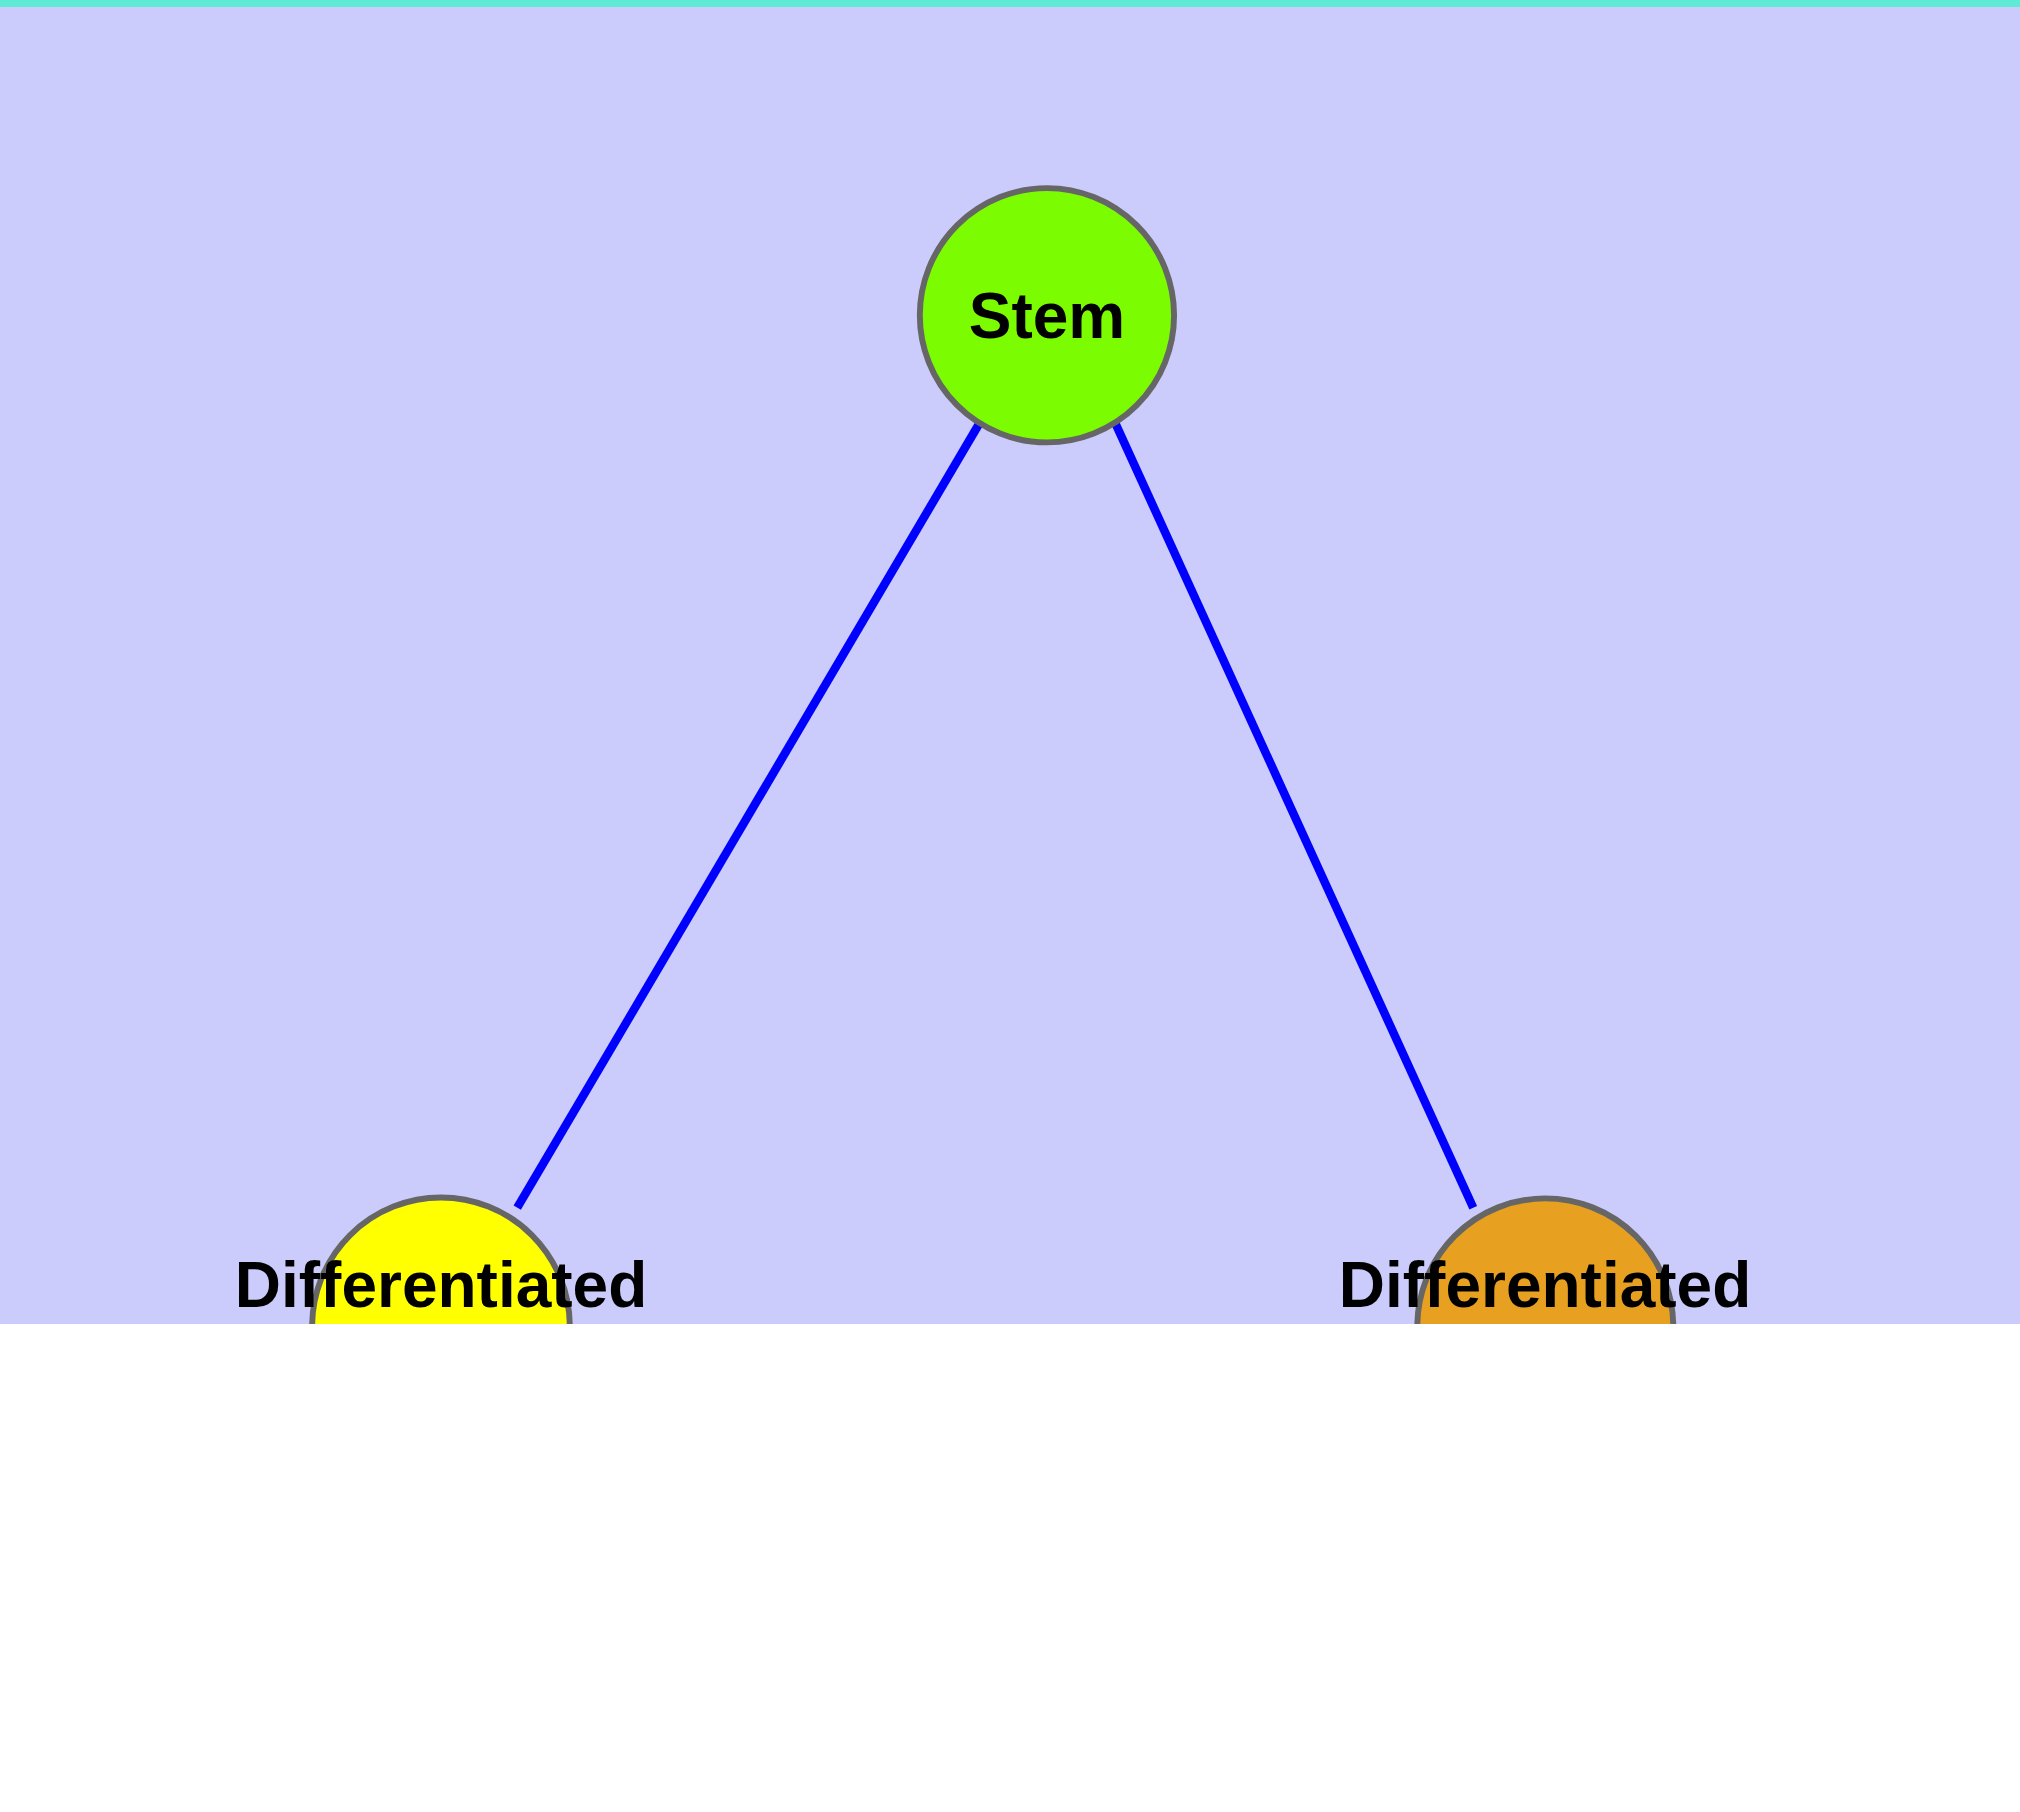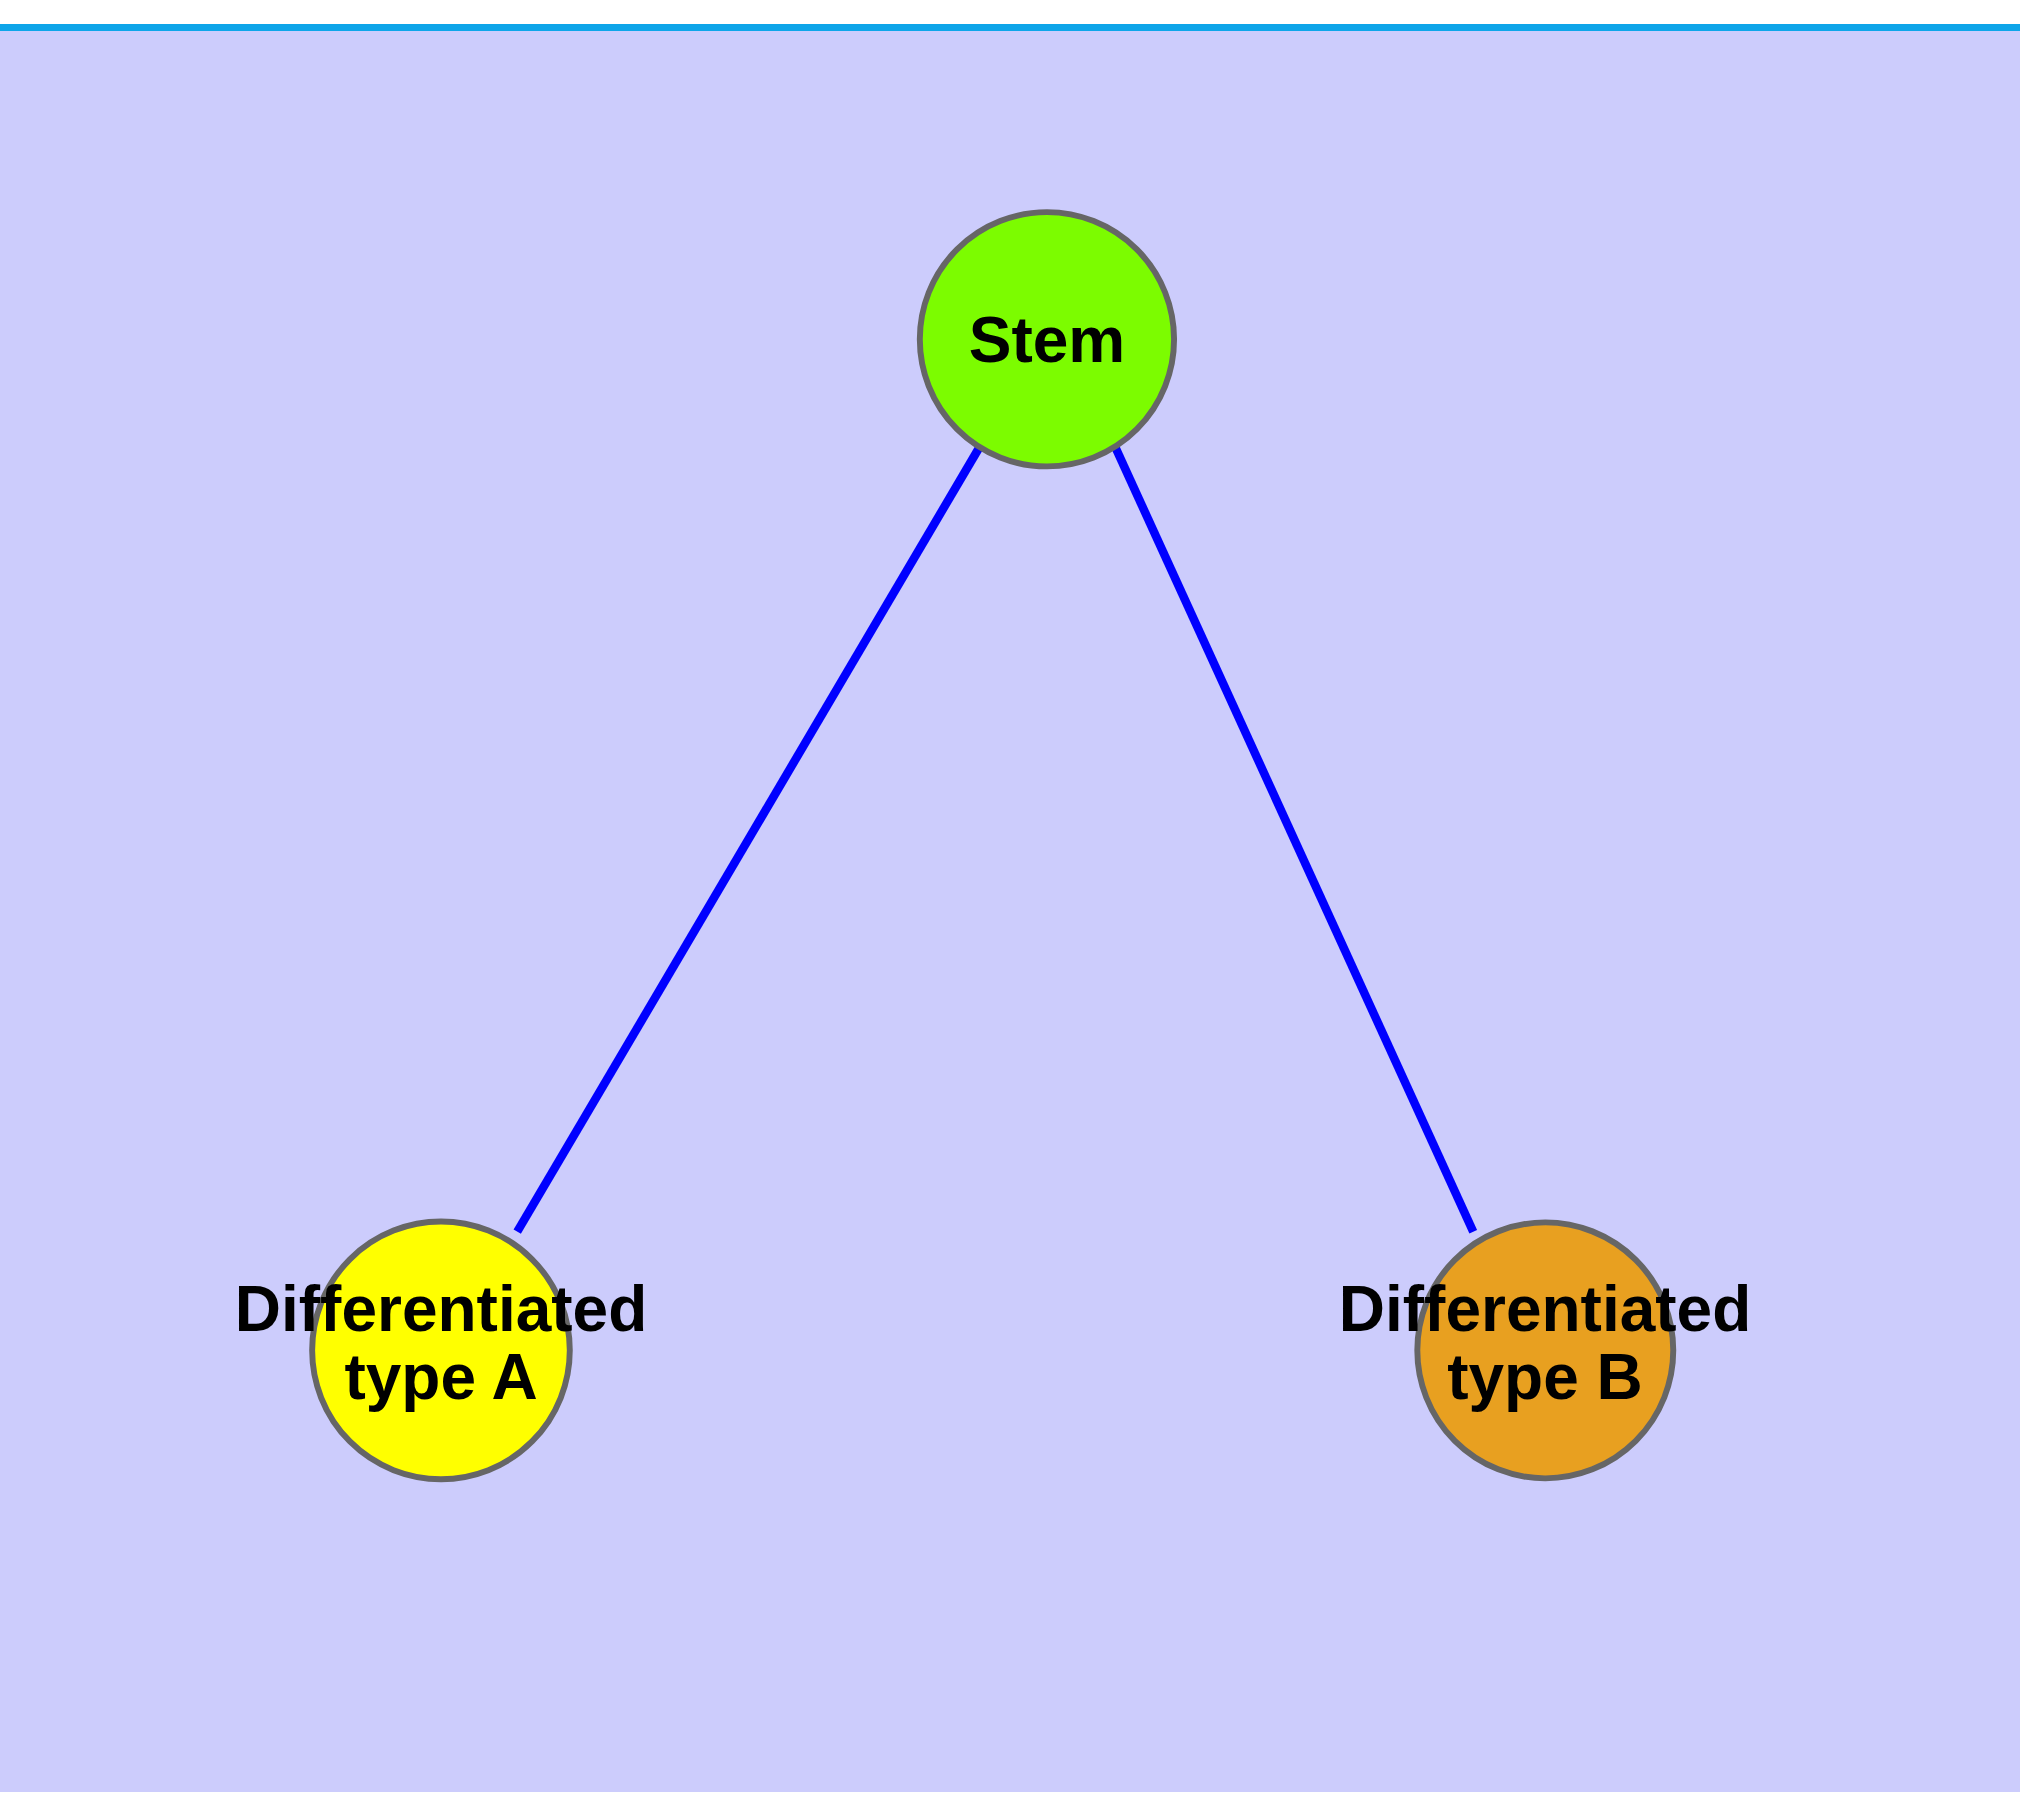--- a/index.html
+++ b/index.html
@@ -4,25 +4,24 @@
 <title>Cell Differentiation Graph</title>
 <style>
   html, body {
     margin: 0;
     padding: 0;
     background: #ffffff;
   }
   #canvas {
     position: relative;
     width: 2021px;
-    height: 1768px;
-    background: #0ea5e9;
+    height: 1324px;
+    background: #5eead4;
     overflow: hidden;
     font-family: "Liberation Sans", "DejaVu Sans", sans-serif;
-    margin-top: 24px;
   }
   .plot-bg {
     position: absolute;
     left: 0;
     top: 6.8px;
     width: 2021px;
     height: 1805px;
     background: #ccccfc;
   }
   svg.graph-layer {

